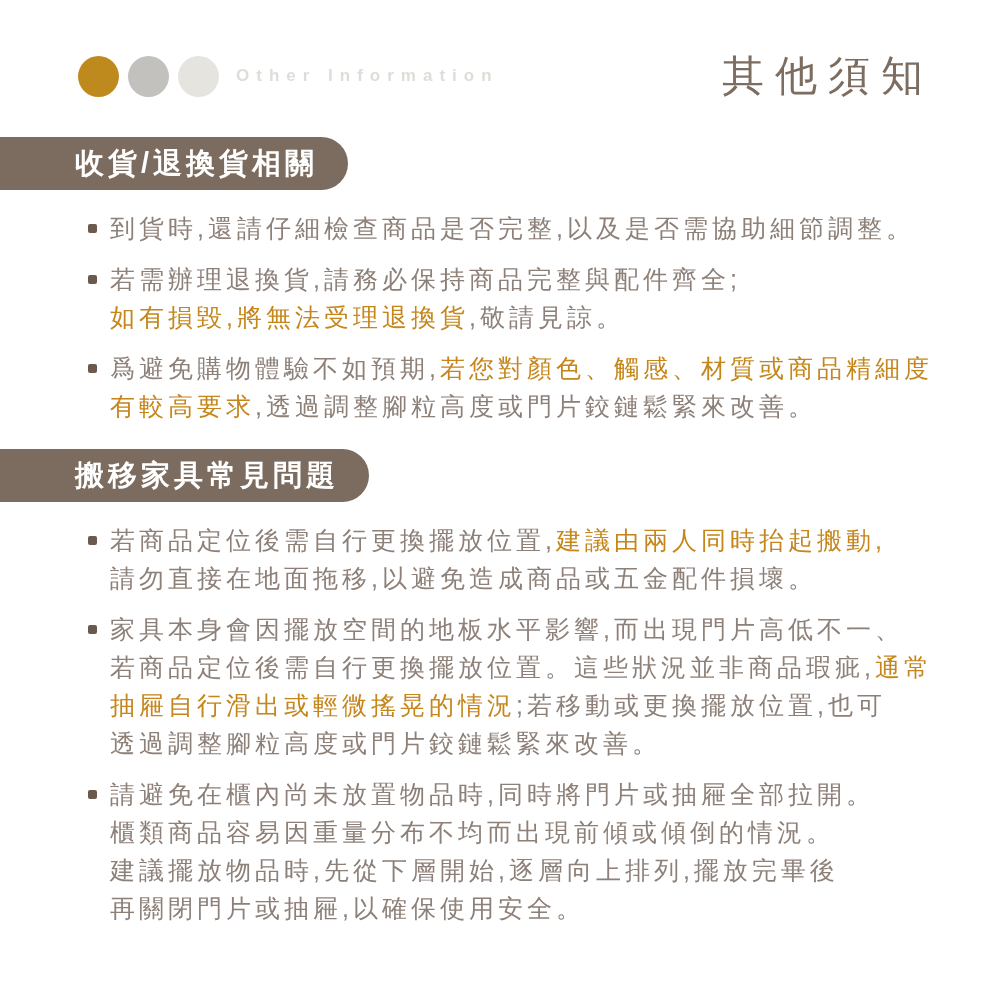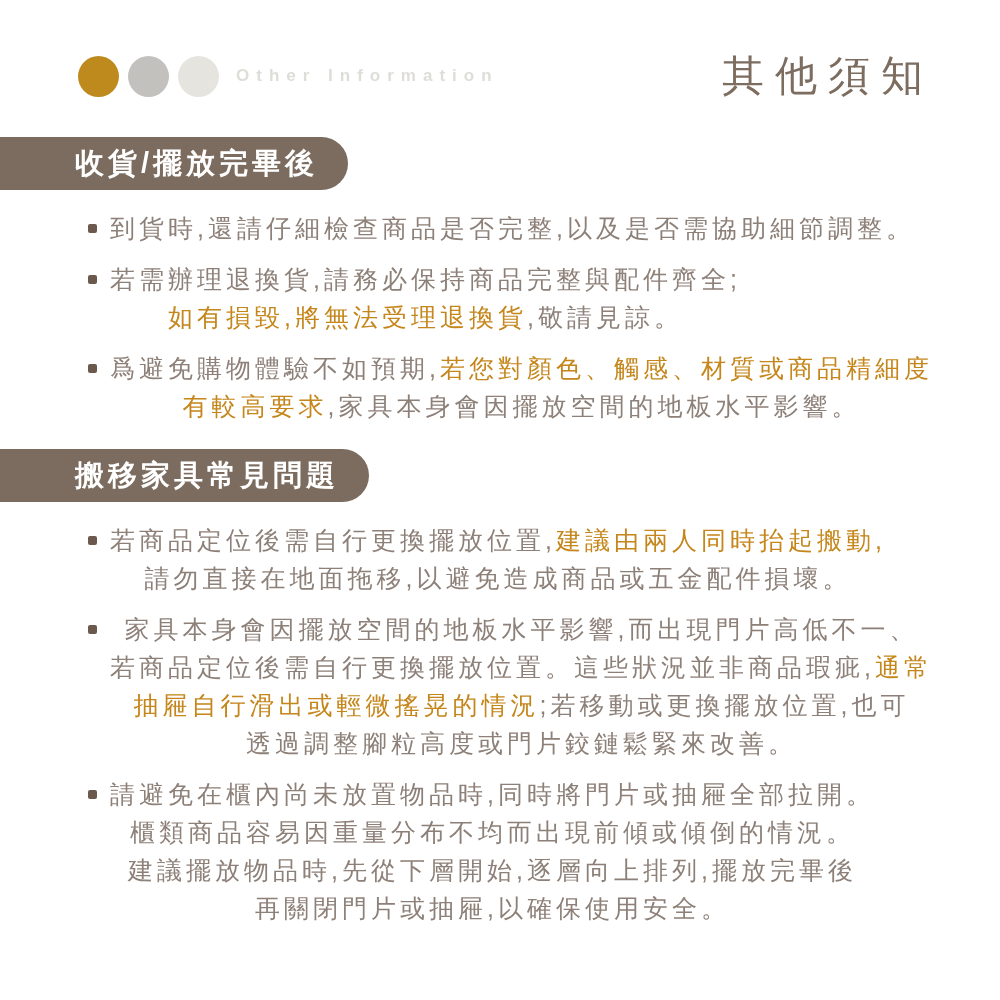--- a/index.html
+++ b/index.html
@@ -64,21 +64,20 @@
     white-space:nowrap;
   }
   .bullets{
     list-style:none;
     margin:19px 40px 0 88px;
   }
   .bullet{
     display:flex;
     align-items:flex-start;
     margin-bottom:13px;
-    text-align:center;
   }
   .marker{
     flex:0 0 auto;
     width:9px;height:9px;
     border-radius:2px;
     background:var(--marker);
     margin-top:15px;
     margin-right:13px;
   }
   .bullet-text{
@@ -97,39 +96,39 @@
   <div class="dots-group">
     <span class="dot dot-1" style="background: rgb(190, 138, 30);"></span>
     <span class="dot dot-2" style="background: rgb(194, 193, 189);"></span>
     <span class="dot dot-3" style="background: rgb(229, 228, 223);"></span>
     <span class="dots-label">Other Information</span>
   </div>
   <div class="page-title">其他須知</div>
 </div>
 
 <div class="sections">
-    <section class="section"><div class="banner"><span>收貨/擺放完畢後</span></div><ul class="bullets">
+    <section class="section"><div class="banner"><span>收貨/退換貨相關</span></div><ul class="bullets">
         <li class="bullet">
           <span class="marker"></span>
           <div class="bullet-text">
             <div class="line"><span>到貨時,還請仔細檢查商品是否完整,以及是否需協助細節調整。</span></div>
           </div>
         </li>
         <li class="bullet">
           <span class="marker"></span>
           <div class="bullet-text">
             <div class="line"><span>若需辦理退換貨,請務必保持商品完整與配件齊全;</span></div>
             <div class="line"><span class="gold">如有損毀,將無法受理退換貨</span><span>,敬請見諒。</span></div>
           </div>
         </li>
         <li class="bullet">
           <span class="marker"></span>
           <div class="bullet-text">
             <div class="line"><span>爲避免購物體驗不如預期,</span><span class="gold">若您對顏色、觸感、材質或商品精細度</span></div>
-            <div class="line"><span class="gold">有較高要求</span><span>,家具本身會因擺放空間的地板水平影響。</span></div>
+            <div class="line"><span class="gold">有較高要求</span><span>,透過調整腳粒高度或門片鉸鏈鬆緊來改善。</span></div>
           </div>
         </li>
       </ul></section>
     <section class="section"><div class="banner"><span>搬移家具常見問題</span></div><ul class="bullets">
         <li class="bullet">
           <span class="marker"></span>
           <div class="bullet-text">
             <div class="line"><span>若商品定位後需自行更換擺放位置,</span><span class="gold">建議由兩人同時抬起搬動,</span></div>
             <div class="line"><span>請勿直接在地面拖移,以避免造成商品或五金配件損壞。</span></div>
           </div>

